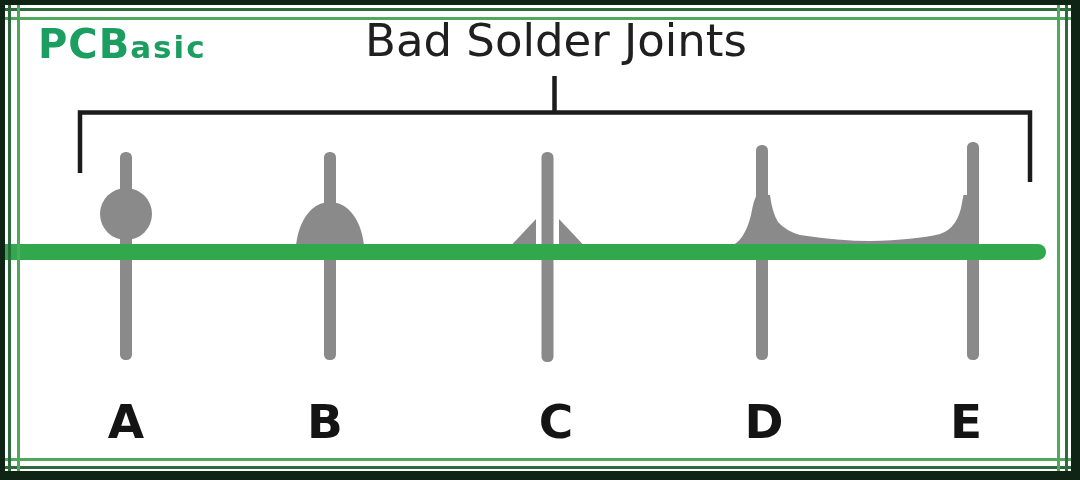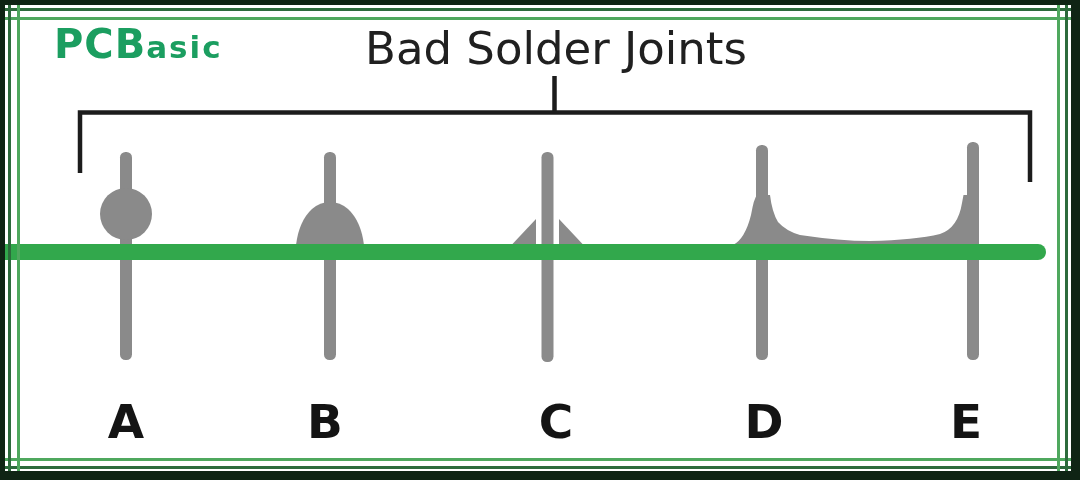--- a/index.html
+++ b/index.html
@@ -35,34 +35,34 @@
   .fl.h.dark.top{top:8px;}
   .fl.h.light.top{top:17px;}
   .fl.h.dark.bottom{bottom:11px;}
   .fl.h.light.bottom{bottom:19px;}
   .fl.v.dark.left{left:8px;}
   .fl.v.light.left{left:17px;}
   .fl.v.dark.right{right:12px;}
   .fl.v.light.right{right:20px;}
   
   .logo{
-    position:absolute;top:24px;left:54px;
+    position:absolute;top:24px;left:38px;
     color:var(--logo-green);
     white-space:nowrap;z-index:3;
     line-height:1;
   }
   .logo-main{
     font-size:40px;font-weight:800;letter-spacing:1px;
   }
   .logo-sub{
     font-size:31px;font-weight:700;letter-spacing:2px;
   }
   
   .title{
-    position:absolute;top:22px;left:296px;width:520px;
+    position:absolute;top:14px;left:296px;width:520px;
     text-align:center;
     font-size:45px;font-weight:500;color:#202020;
     letter-spacing:0px;z-index:2;
   }
   
   .diagram{
     position:absolute;inset:0;z-index:1;
   }
   .gray{fill:var(--pin-gray);}
   .green{fill:var(--board-green);}

